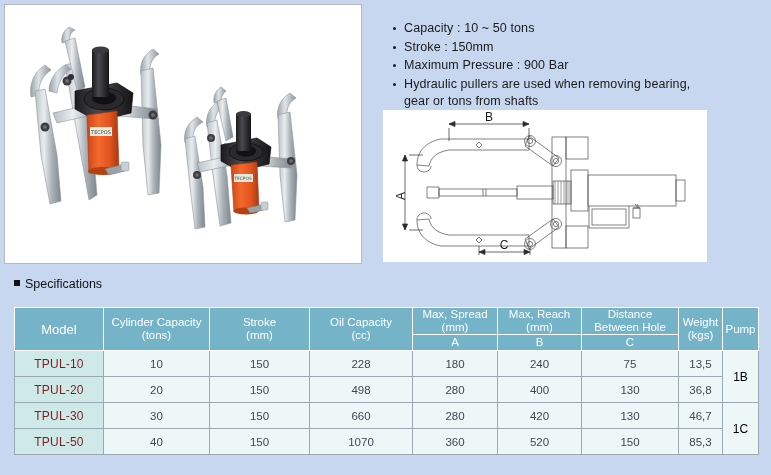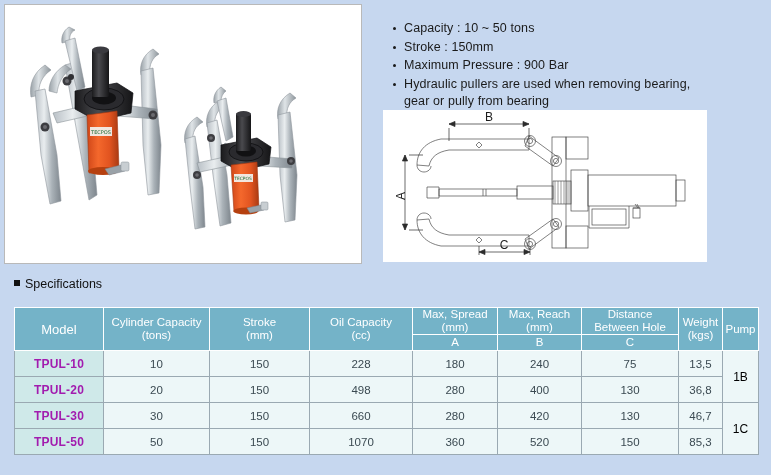--- a/index.html
+++ b/index.html
@@ -75,22 +75,22 @@
   }
   table.spec thead th.big{font-size:13px;}
   table.spec thead th.sub{
     height:15px;font-size:11.5px;background:#74b3c8;
   }
   table.spec tbody td{
     height:25px;background:#edf7f8;
     border:1px solid #9aa9b2;
   }
   table.spec tbody td.model{
-    background:#cfe9e9;color:#a21caf;
-    font-weight:bold;font-size:12px;
+    background:#cfe9e9;color:#7f1d1d;
+    font-weight:normal;font-size:12px;
     letter-spacing:.2px;
   }
   table.spec tbody td.pump{
     background:#edf7f8;font-size:12px;color:#000000;
   }
   .num{font-size:12px;color:#4a5a63;}
 </style>
 </head>
 <body>
 
@@ -206,21 +206,21 @@
     </svg>
   </div>
 
   <div class="bullets">
     <ul>
       <li><span>Capacity : 10 ~ 50 tons</span></li>
       <li><span>Stroke : 150mm</span></li>
       <li><span>Maximum Pressure : 900 Bar</span></li>
       <li>
         <span>Hydraulic pullers are used when removing bearing,</span>
-        <span class="cont">gear or pully from bearing</span>
+        <span class="cont">gear or tons from shafts</span>
       </li>
     </ul>
   </div>
 
   <div class="diagram-panel">
     <svg width="324" height="152" viewBox="0 0 324 152">
       <rect x="0" y="0" width="324" height="152" fill="#ffffff"></rect>
       <g stroke="#4a4a4a" stroke-width="0.7" fill="none">
 
         <path d="M34 55 C34 42 42 32 58 29 L146 29 L146 40 L66 40 C54 42 48 47 46 56 Z"></path>
@@ -387,21 +387,21 @@
           <td class="num">150</td>
           <td class="num">660</td>
           <td class="num">280</td>
           <td class="num">420</td>
           <td class="num">130</td>
           <td class="num">46,7</td>
           <td class="pump" rowspan="2">1C</td>
         </tr>
         <tr>
           <td class="model">TPUL-50</td>
-          <td class="num">50</td>
+          <td class="num">40</td>
           <td class="num">150</td>
           <td class="num">1070</td>
           <td class="num">360</td>
           <td class="num">520</td>
           <td class="num">150</td>
           <td class="num">85,3</td>
         </tr>
       </tbody>
     </table>
   </div>

